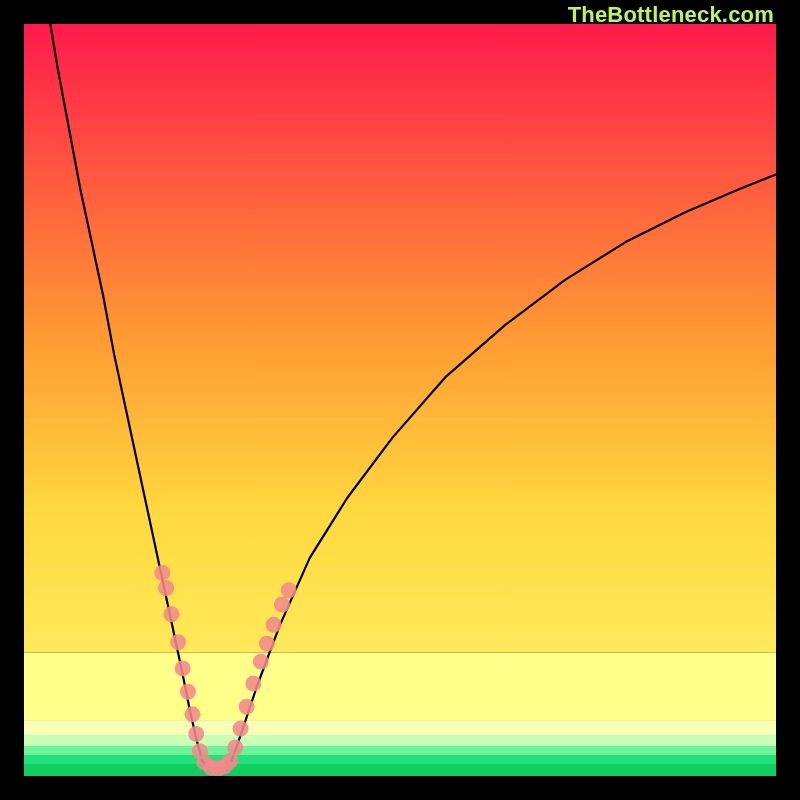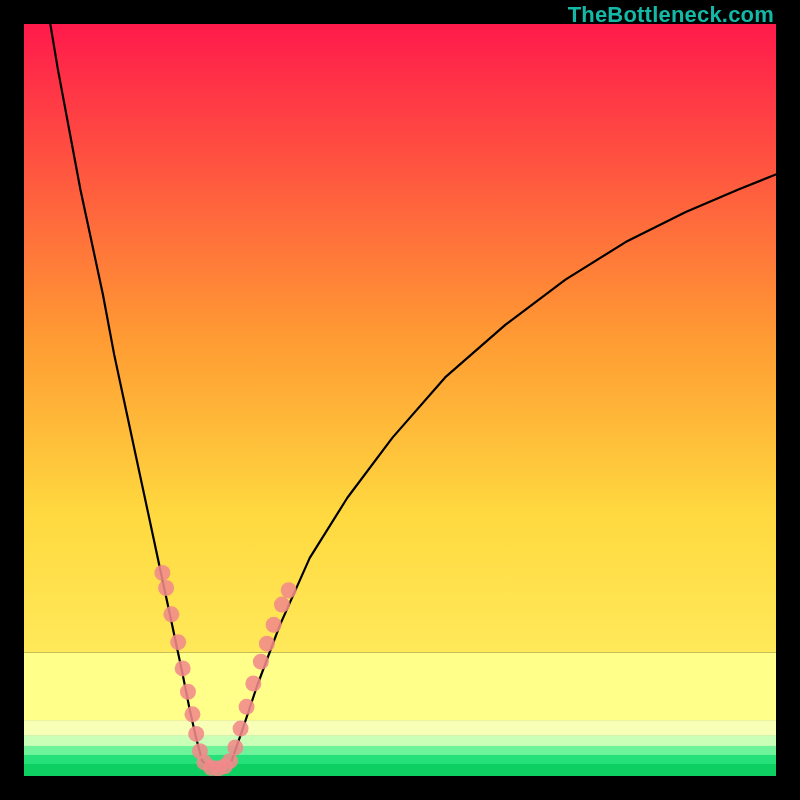--- a/index.html
+++ b/index.html
@@ -25,21 +25,21 @@
     width: 752px;
     height: 752px;
   }
   .watermark {
     position: absolute;
     top: 2px;
     right: 26px;
     font-family: Arial, Helvetica, sans-serif;
     font-size: 22px;
     font-weight: 600;
-    color: #14b8a6;
+    color: #bef264;
     letter-spacing: 0.2px;
     user-select: none;
   }
 </style>
 </head>
 <body>
 
 <div class="frame">
   <svg class="plot-area" viewBox="0 0 752 752" preserveAspectRatio="none">
       <defs>

